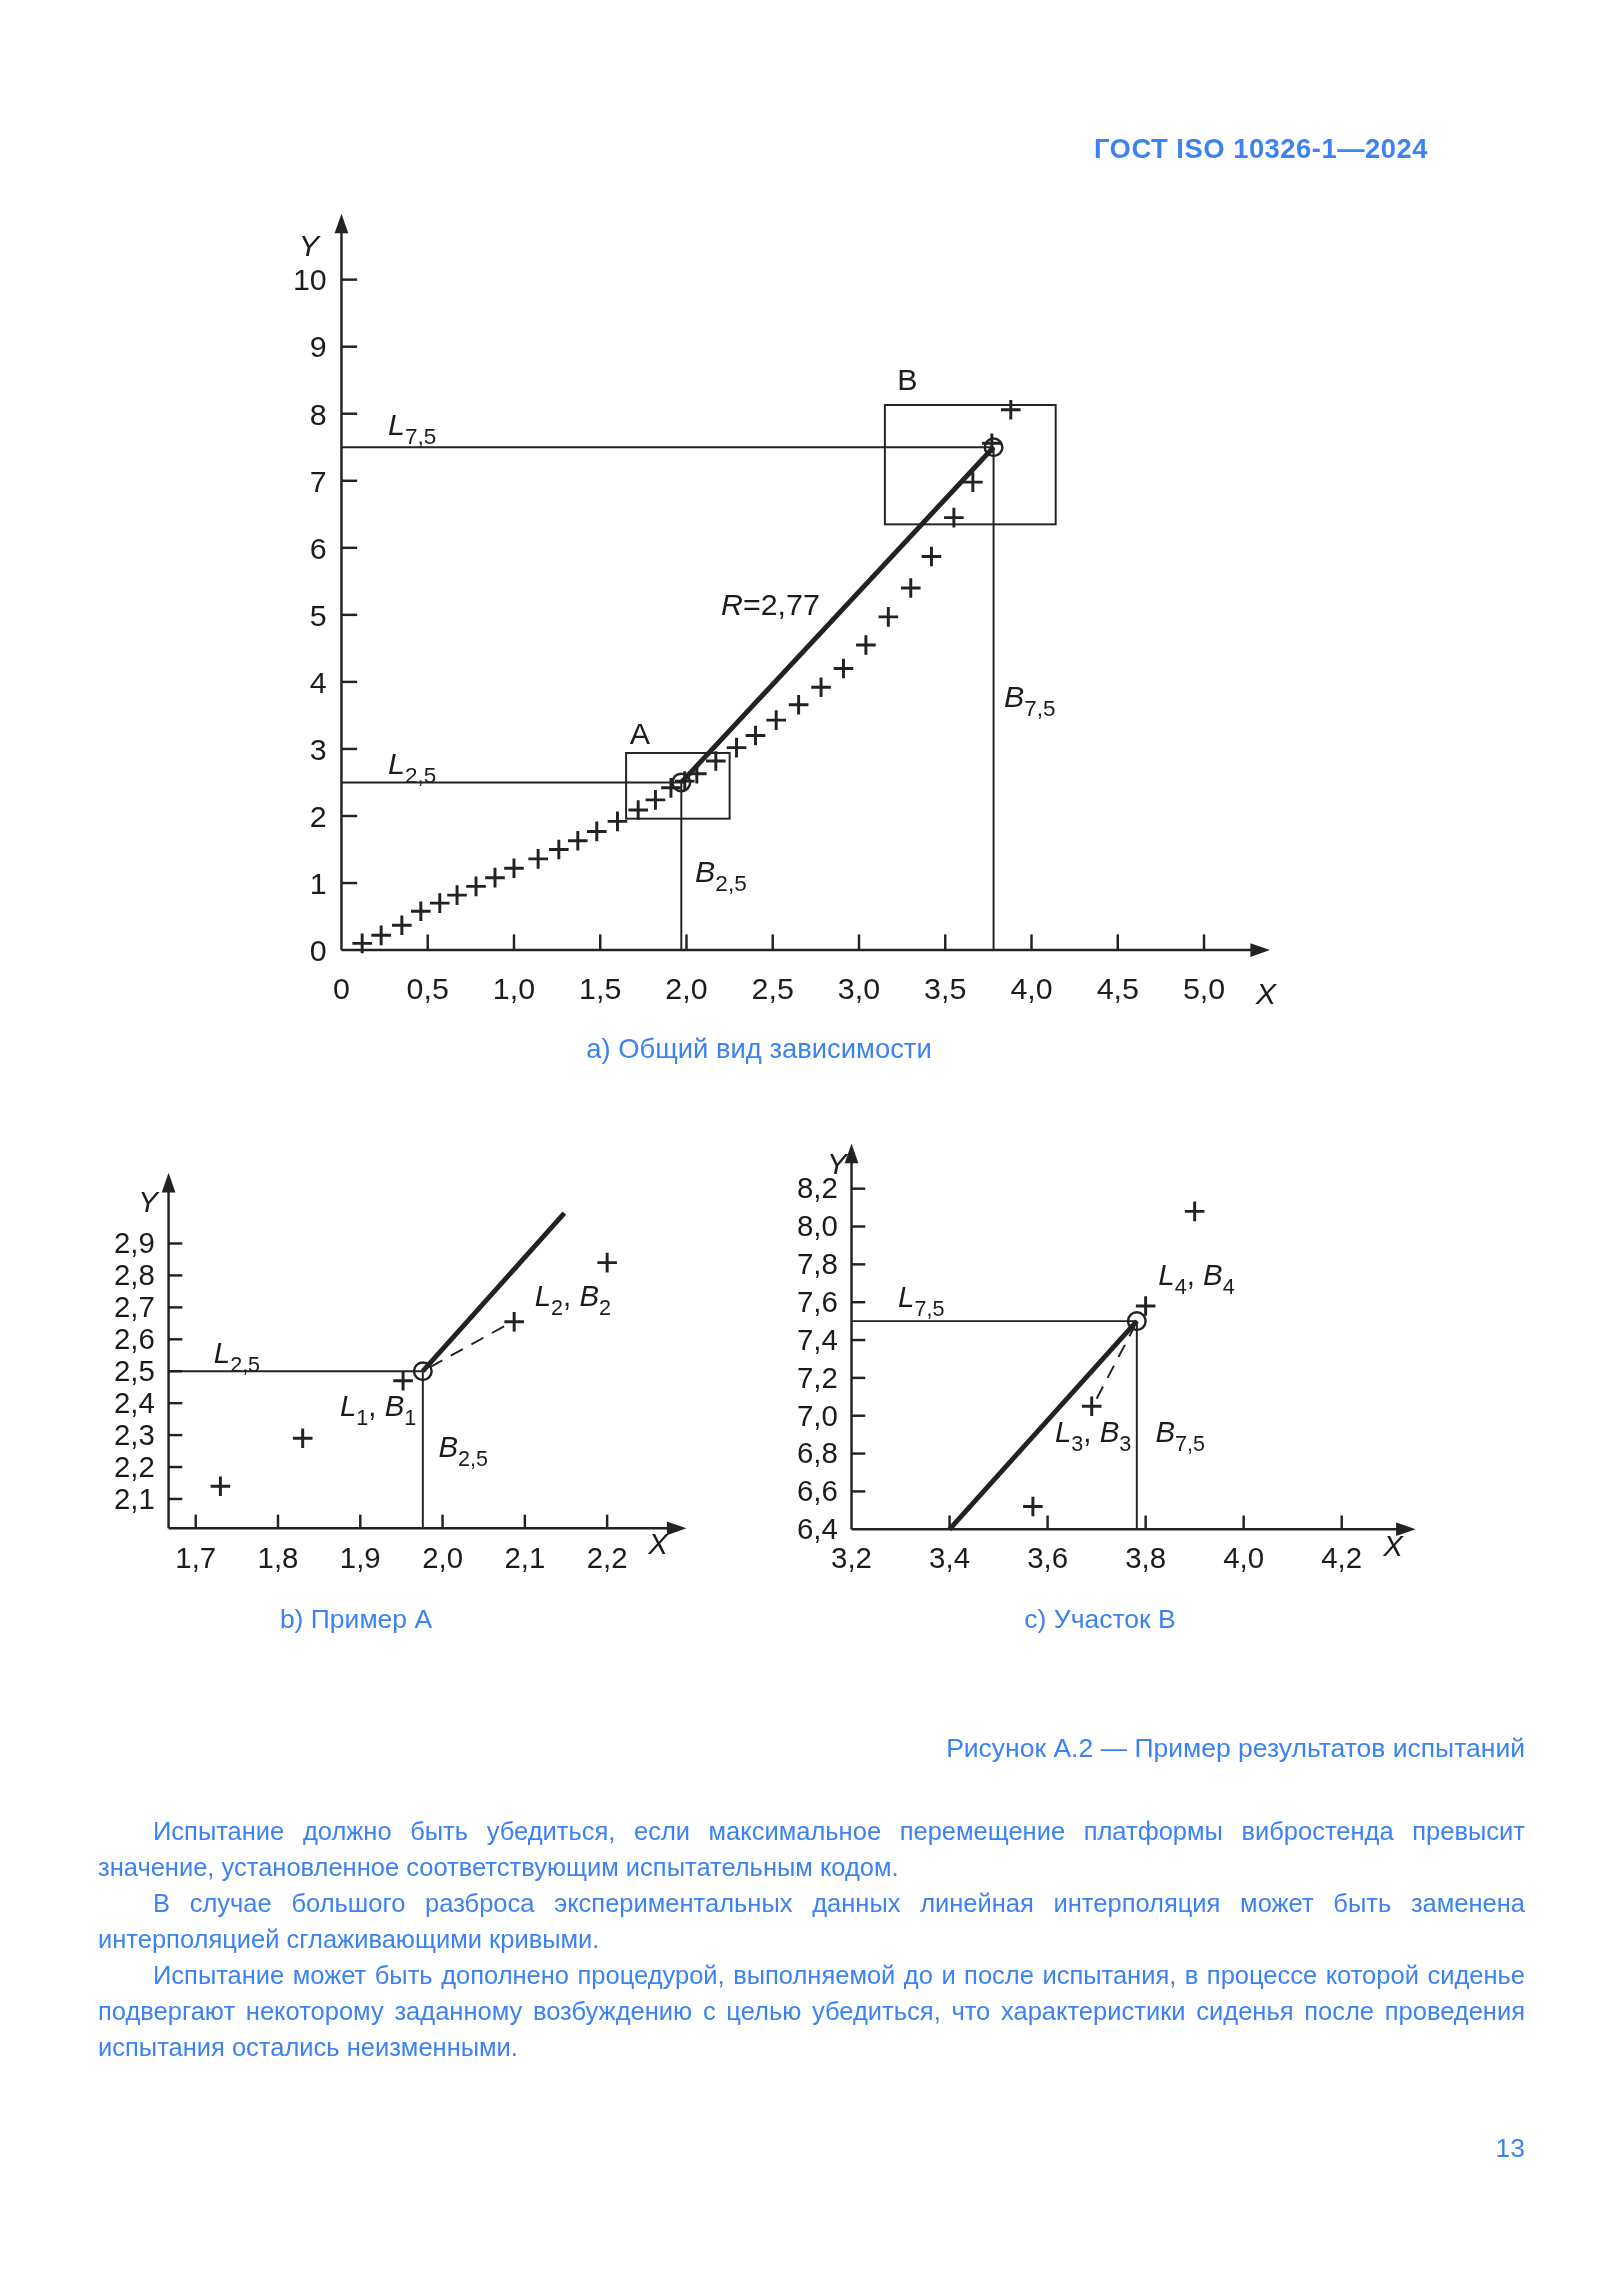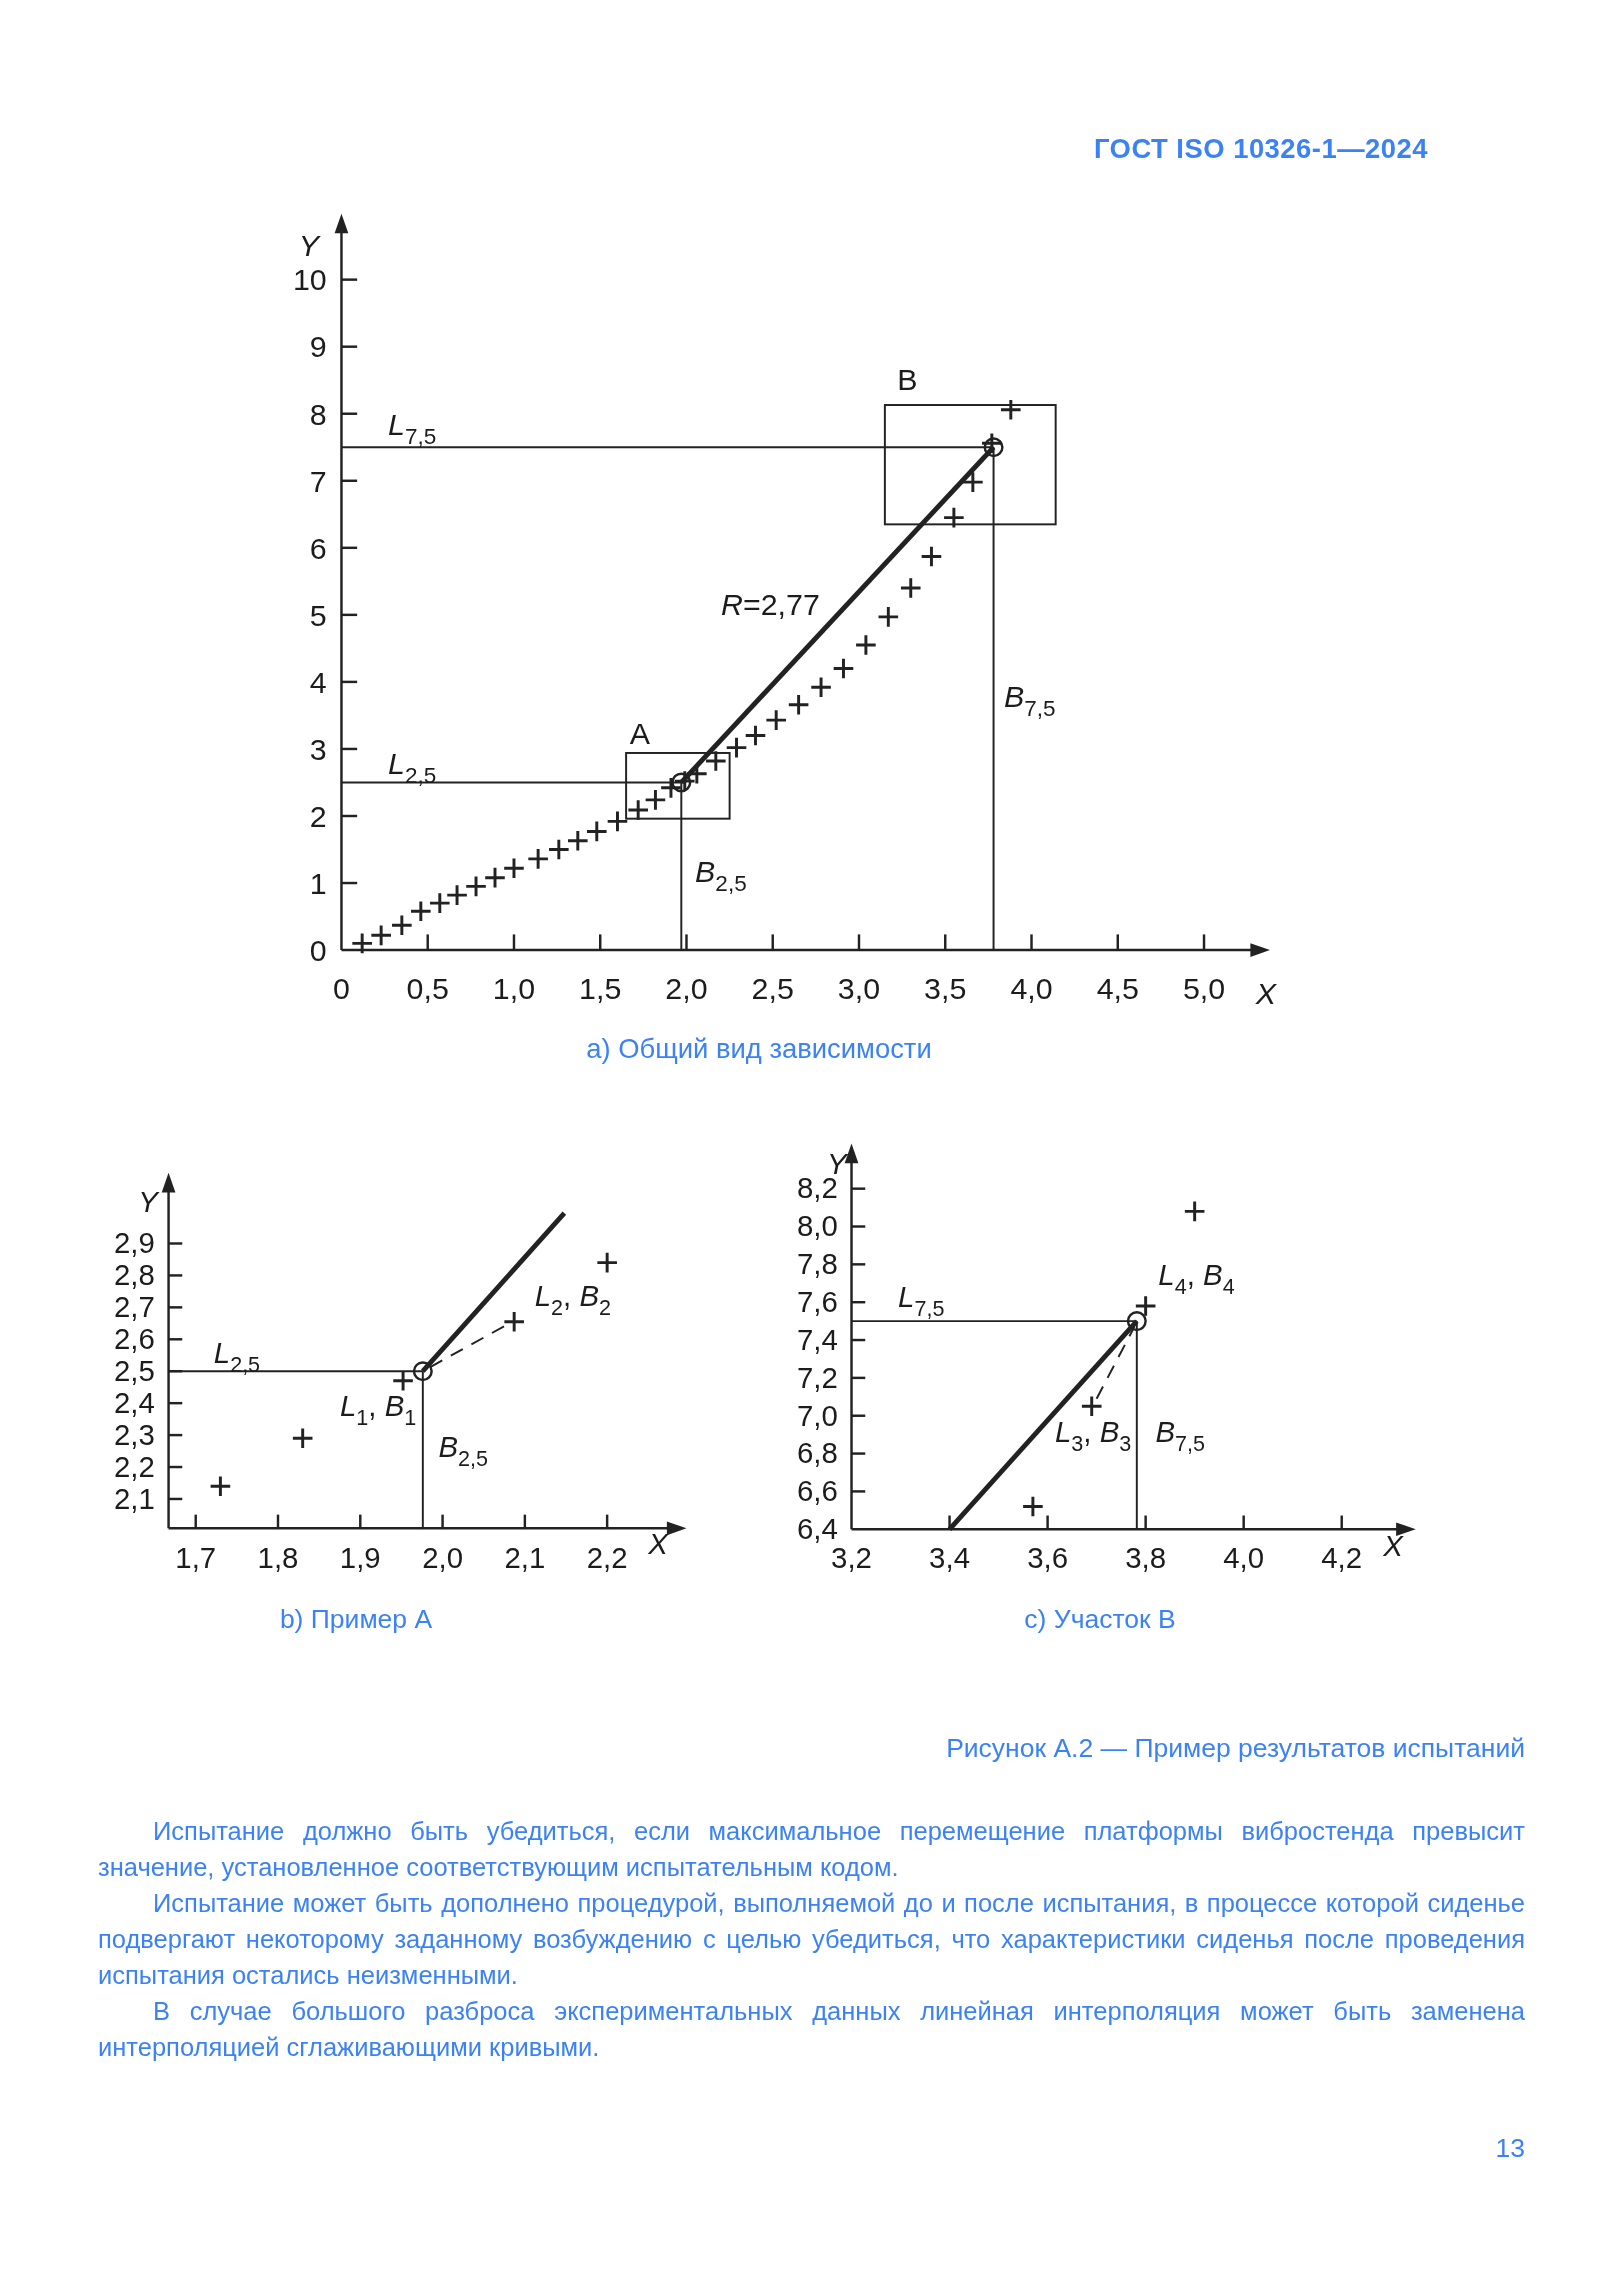--- a/index.html
+++ b/index.html
@@ -295,20 +295,20 @@
     </svg>
 
   <div class="cap" id="cap-b">b)  Пример А</div>
   <div class="cap" id="cap-c">c)  Участок В</div>
 
 
   <div class="fig-caption">Рисунок А.2 — Пример результатов испытаний</div>
 
   <div class="body-text">
     <p>Испытание должно быть убедиться, если максимальное перемещение платформы вибростенда превысит значение, установленное соответствующим испытательным кодом.</p>
+    <p>В случае большого разброса экспериментальных данных линейная интерполяция может быть заменена интерполяцией сглаживающими кривыми.</p>
     <p>Испытание может быть дополнено процедурой, выполняемой до и после испытания, в процессе которой сиденье подвергают некоторому заданному возбуждению с целью убедиться, что характеристики сиденья после проведения испытания остались неизменными.</p>
-    <p>В случае большого разброса экспериментальных данных линейная интерполяция может быть заменена интерполяцией сглаживающими кривыми.</p>
   </div>
 
   <div class="page-number">13</div>
 
 </div>
 
 
 </body></html>

